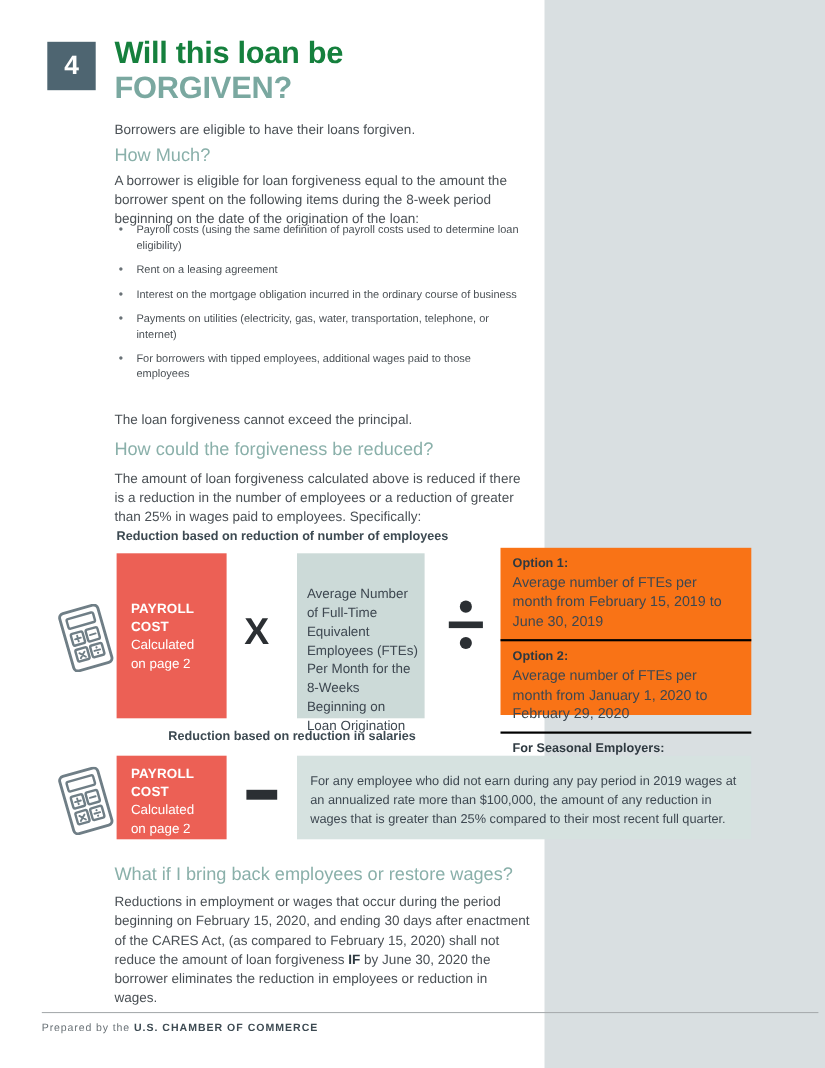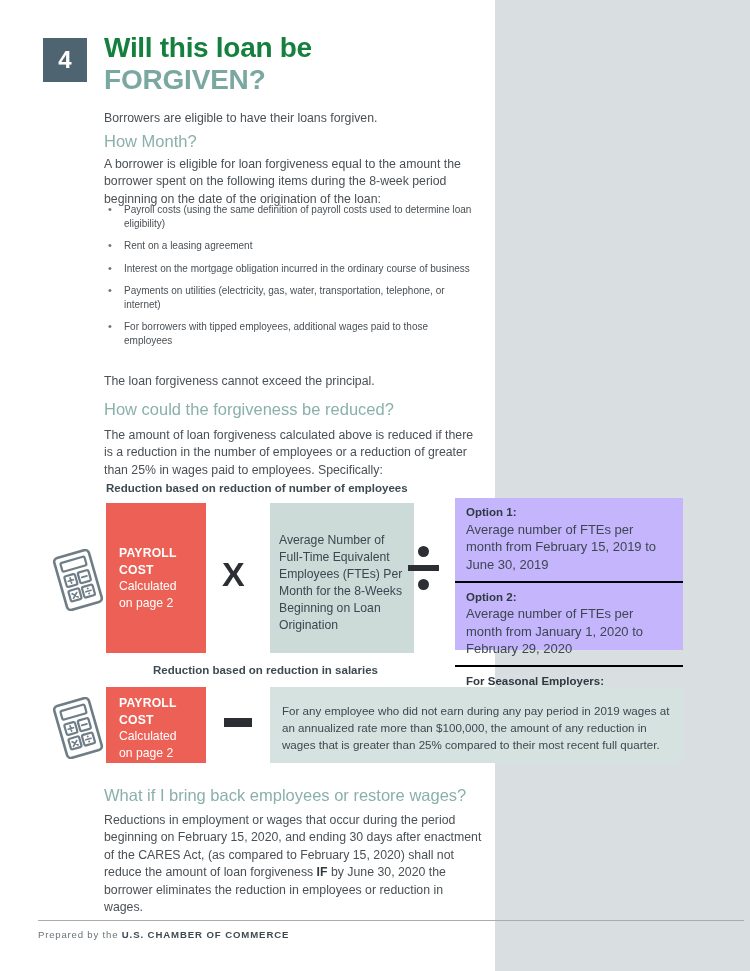--- a/index.html
+++ b/index.html
@@ -120,21 +120,21 @@
   .payroll-strong { font-weight: bold; letter-spacing: 0.2px; }
 
   #times-sign {
     position: absolute; left: 222px; top: 555px;
     font-size: 34px; font-weight: bold; color: #2b2f33;
     font-family: "Liberation Sans", sans-serif;
   }
 
   #fte-box {
     position: absolute; left: 270px; top: 503px;
-    width: 144px; height: 150px;
+    width: 116px; height: 150px;
     background: #ccdad8;
   }
   #fte-text {
     position: absolute; left: 9px; top: 29px; right: 6px;
     font-size: 12.2px; color: #3d4750; line-height: 1.4;
   }
 
   #divide-sign {
     position: absolute; left: 408px; top: 546px;
     width: 30px; height: 46px;
@@ -148,21 +148,21 @@
   .div-dot-bot { top: 33px; }
   .div-bar {
     position: absolute; left: 0; top: 19px;
     width: 31px; height: 6px; background: #2b2f33;
   }
 
   
   #options-box {
     position: absolute; left: 455px; top: 498px;
     width: 228px; height: 152px;
-    background: #c4b5fd;
+    background: #f97316;
   }
   .option-blk {
     padding: 7px 10px 7px 11px;
   }
   .option-blk + .option-blk { border-top: 2px solid #000000; }
   .option-title {
     font-size: 11.5px; font-weight: bold; color: #2e3940; line-height: 1.35;
   }
   .option-body {
     font-size: 13px; color: #3d4750; line-height: 1.36;
@@ -214,21 +214,21 @@
     <div id="header">
       <div id="num-badge">4</div>
       <div id="title-block">
         <div class="title-line1">Will this loan be</div>
         <div class="title-line2">FORGIVEN?</div>
       </div>
     </div>
 
     <div id="intro-line" class="body-p">Borrowers are eligible to have their loans forgiven.</div>
 
-    <div id="howmuch-head" class="sec-head">How Month?</div>
+    <div id="howmuch-head" class="sec-head">How Much?</div>
     <div id="howmuch-p" class="body-p">A borrower is eligible for loan forgiveness equal to the amount the borrower spent on the following items during the 8-week period beginning on the date of the origination of the loan:</div>
 
     <div id="bullets">
       <div class="bullet">Payroll costs (using the same definition of payroll costs used to determine loan eligibility)</div>
       <div class="bullet">Rent on a leasing agreement</div>
       <div class="bullet">Interest on the mortgage obligation incurred in the ordinary course of business</div>
       <div class="bullet">Payments on utilities (electricity, gas, water, transportation, telephone, or internet)</div>
       <div class="bullet">For borrowers with tipped employees, additional wages paid to those employees</div>
     </div>
 

